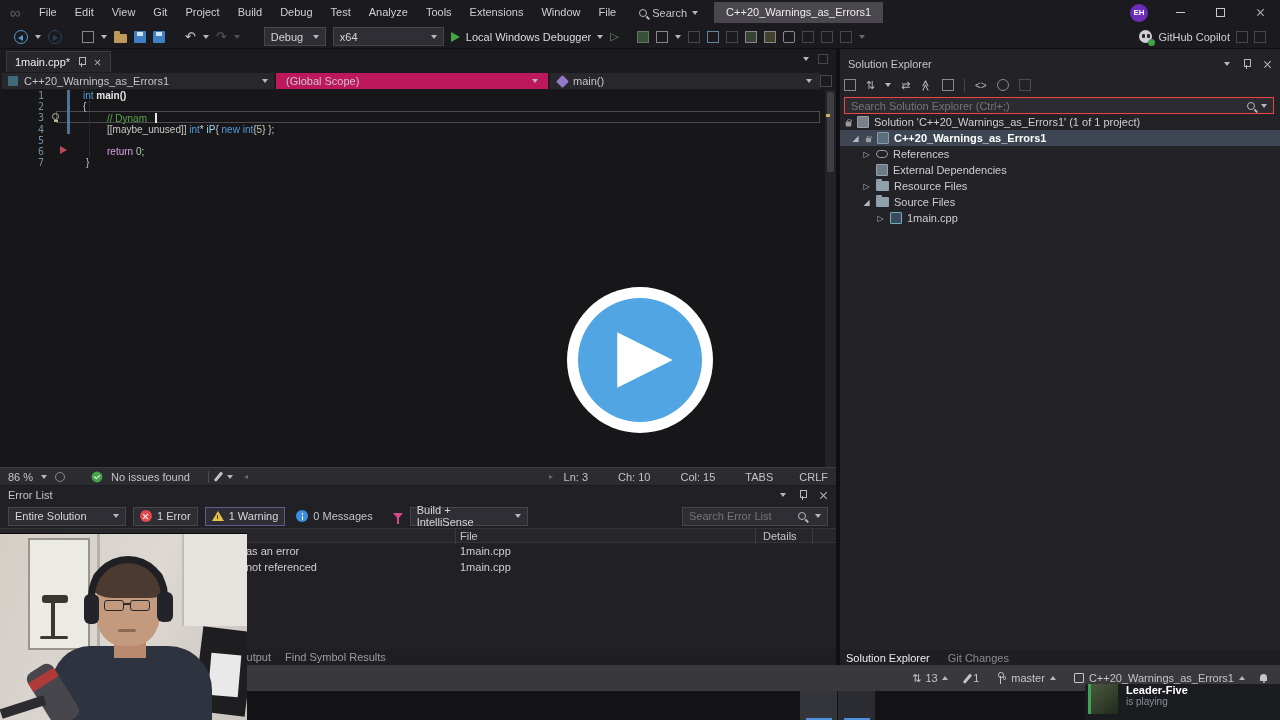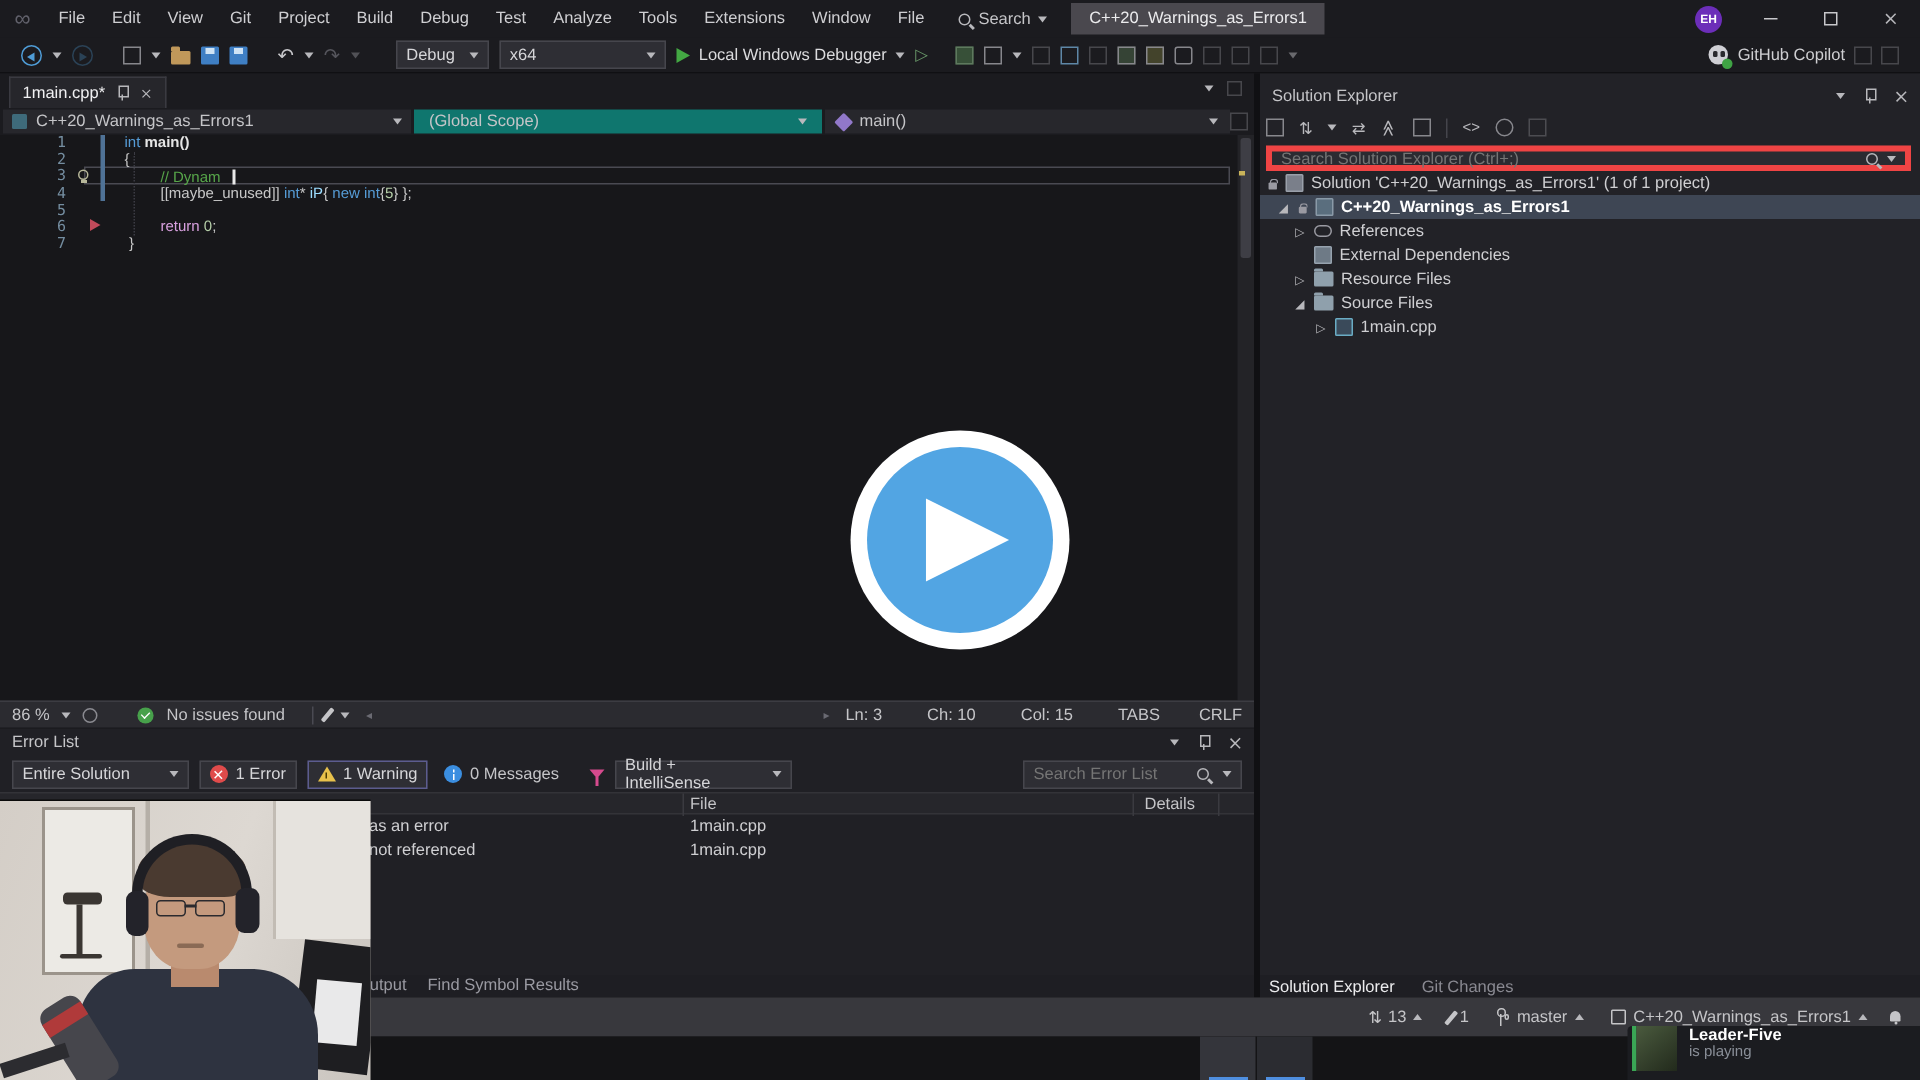--- a/index.html
+++ b/index.html
@@ -205,21 +205,21 @@
         <span class="tbico dim2" style="width:10px;height:10px"></span>
       </div>
     </div>
 
     <div class="ab" style="left:0;top:23px;width:836px;height:18px;background:#1b1b1f">
       <div class="ab row" style="left:2px;top:1px;width:272px;height:16px;background:#27272c;padding:0 6px;gap:6px">
         <span class="sqico" style="width:10px;height:10px;background:#3e6a7a"></span>
         <span>C++20_Warnings_as_Errors1</span>
         <span class="cdn" style="margin-left:auto"></span>
       </div>
-      <div class="ab row" style="left:276px;top:1px;width:272px;height:16px;background:#0f766e;padding:0 10px">
+      <div class="ab row" style="left:276px;top:1px;width:272px;height:16px;background:#be185d;padding:0 10px">
         <span>(Global Scope)</span>
         <span class="cdn" style="margin-left:auto"></span>
       </div>
       <div class="ab row" style="left:550px;top:1px;width:270px;height:16px;background:#27272c;padding:0 8px;gap:6px">
         <span class="sqico" style="width:9px;height:9px;background:#9178c9;transform:rotate(45deg)"></span>
         <span>main()</span>
         <span class="cdn" style="margin-left:auto"></span>
       </div>
       <div class="ab tbico dim2" style="right:4px;top:3px"></div>
     </div>
@@ -361,21 +361,21 @@
       <span style="color:#b8b8bc">⇅</span>
       <span class="cdn"></span>
       <span style="color:#b8b8bc">⇄</span>
       <span style="color:#b8b8bc;display:inline-block;transform:rotate(90deg)">≪</span>
       <span class="tbico"></span>
       <span style="width:1px;height:13px;background:#45454c"></span>
       <span style="color:#b8b8bc;font-size:10px">&lt;&gt;</span>
       <span class="tbico" style="border-radius:50%"></span>
       <span class="tbico dim2"></span>
     </div>
-    <div class="ab row" style="left:4px;top:48px;width:430px;height:17px;background:#2b2b31;border:4px solid #ef4444;padding:0 6px;gap:6px">
+    <div class="ab row" style="left:4px;top:48px;width:430px;height:17px;background:#2b2b31;border:1px solid #ef4444;padding:0 6px;gap:6px">
       <input style="background: transparent; border: none; outline: none; color: rgb(157, 157, 163); width: 360px; font-size: 11px; font-family: inherit;" placeholder="Search Solution Explorer (Ctrl+;)">
       <span class="lens" style="margin-left:auto"></span>
       <span class="cdn"></span>
     </div>
 
     <div class="trow" style="left:5px;top:65px">
       <span class="lockico" style="transform:scale(.8)"></span>
       <span class="sqico" style="background:#7a7f8a;border:1px solid #9aa0aa"></span>
       <span>Solution 'C++20_Warnings_as_Errors1' (1 of 1 project)</span>
     </div>

